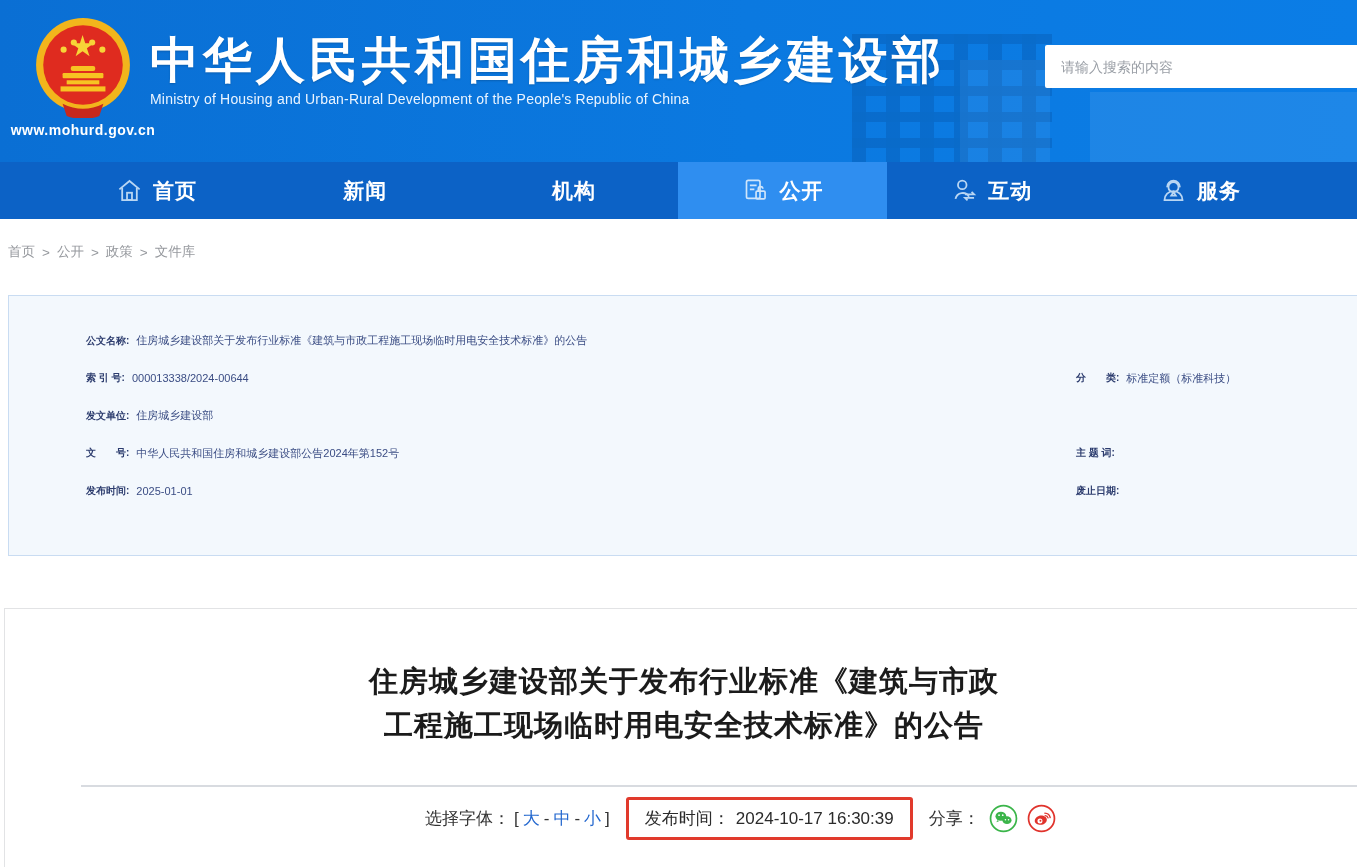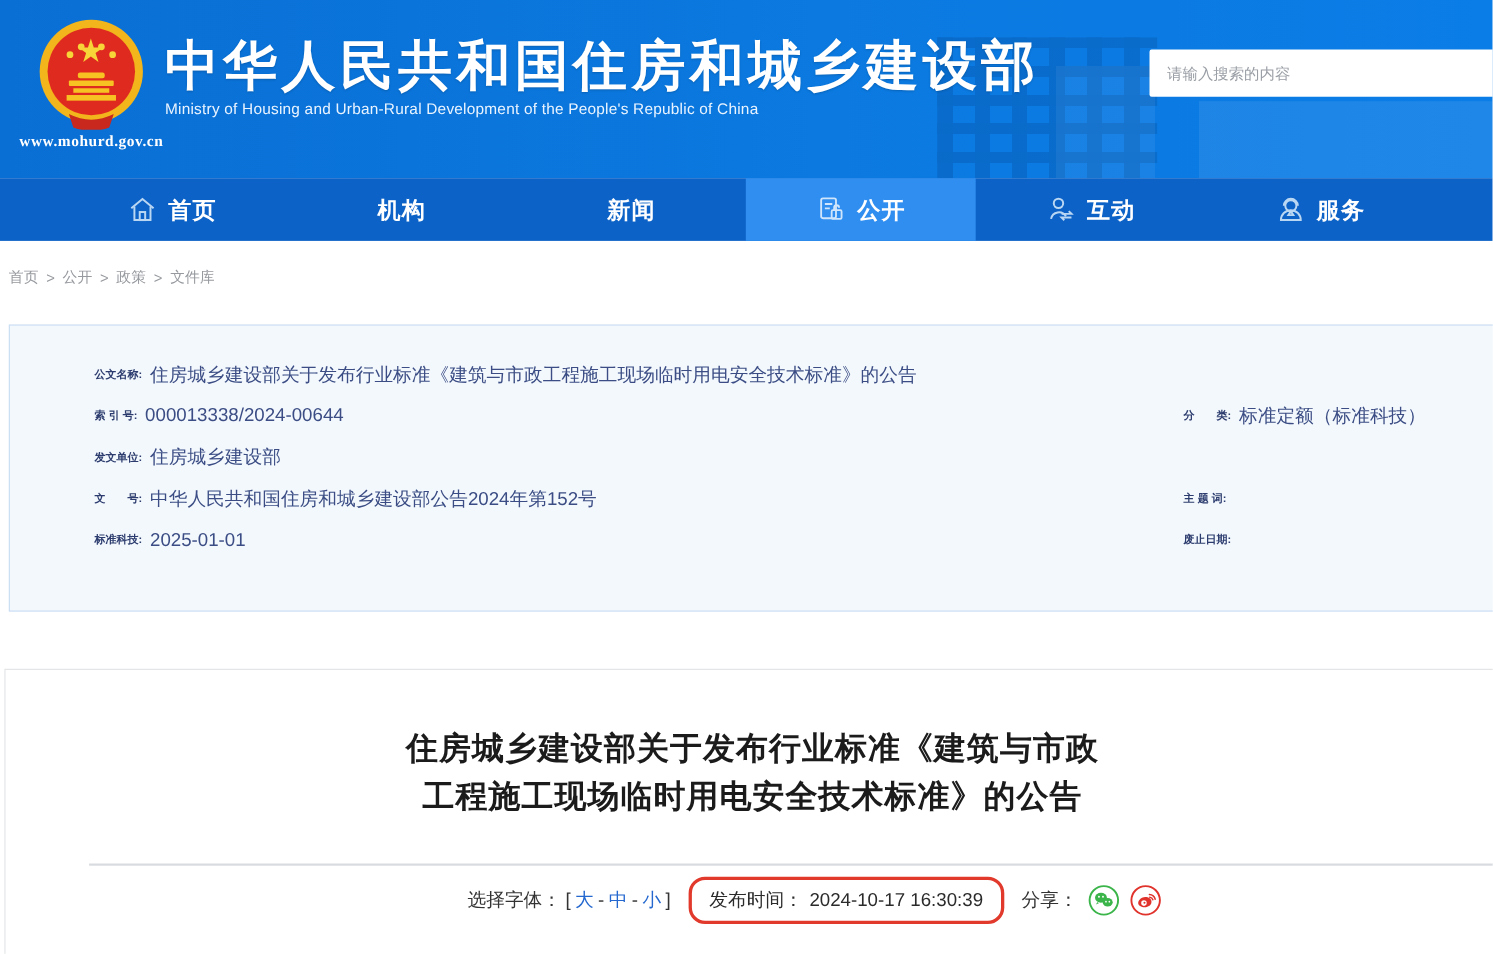--- a/index.html
+++ b/index.html
@@ -14,21 +14,21 @@
     background:linear-gradient(90deg,#0a6fd4 0%, #0b79e0 55%, #0b7de6 100%); }
   .bld-a { position:absolute; left:852px; top:34px; width:200px; height:128px; opacity:.16;
     background:repeating-linear-gradient(90deg, rgba(0,30,80,.9) 0 14px, transparent 14px 34px),
                repeating-linear-gradient(180deg, rgba(0,30,80,.9) 0 10px, transparent 10px 26px); }
   .bld-b { position:absolute; left:1090px; top:92px; width:267px; height:70px;
     background:rgba(255,255,255,.08); }
   .bld-c { position:absolute; left:960px; top:60px; width:90px; height:102px;
     background:rgba(255,255,255,.06); }
   .emblem { position:absolute; left:32px; top:16px; width:102px; height:102px; }
   .site-url { position:absolute; left:2px; top:122px; width:162px; text-align:center;
-    color:#ffffff; font-size:14px; font-weight:bold; letter-spacing:.5px;font-family:Liberation Serif, serif; }
+    color:#ffffff; font-size:14px; font-weight:bold; letter-spacing:.5px; }
   .title-block { position:absolute; left:150px; top:32px; }
   .site-title { color:#ffffff; font-size:49px; font-weight:bold; letter-spacing:4px; line-height:1.15;
     text-shadow:0 1px 2px rgba(0,0,0,.18); }
   .site-subtitle { color:#eaf4ff; font-size:14px; margin-top:3px; letter-spacing:.2px; }
   .search-input { position:absolute; left:1045px; top:45px; width:330px; height:43px;
     border:none; outline:none; background:#ffffff; padding:0 16px; font-size:14px; color:#333;
     font-family:"Liberation Sans", sans-serif; border-radius:2px; }
   .search-input::placeholder { color:#9a9fa6; }
 
   
@@ -42,34 +42,34 @@
   
   .breadcrumb { position:absolute; left:8px; top:243px; font-size:13.5px; color:#96999e;
     display:flex; gap:7px; align-items:center; }
   .crumb { cursor:pointer; }
 
   
   .doc-info { position:absolute; left:8px; top:295px; width:1360px; height:261px;
     background:#f3f8fd; border:1px solid #c9dcf2; padding:26px 0 0 77px; }
   .di-row { position:relative; height:37.5px; display:flex; align-items:center; }
   .di-label { font-weight:bold; color:#2c3c6e; font-size:10px; white-space:pre; }
-  .di-value { color:#3b4d84; font-size:17px; margin-left:7px; white-space:pre; }
+  .di-value { color:#3b4d84; font-size:11px; margin-left:7px; white-space:pre; }
   .di-right { position:absolute; left:990px; top:0; height:37.5px; display:flex; align-items:center; }
 
   
   .content-box { position:absolute; left:4px; top:608px; width:1360px; height:400px;
     background:#ffffff; border:1px solid #e2e3e5; }
   .article-title { margin-top:50px; text-align:center; font-size:29px; font-weight:bold;
     color:#1b1b1b; line-height:44px; letter-spacing:1px; }
   .divider { position:absolute; left:76px; right:0; top:176px; height:2px; background:#d8dbe0; }
   .toolbar { position:absolute; left:420px; top:188px; display:flex; align-items:center; gap:16px;
     font-size:17px; color:#333; }
   .font-sel { display:flex; align-items:center; gap:4px; }
   .font-link { color:#2468cf; cursor:pointer; }
-  .pub-box { border:3px solid #e13a2c; border-radius:15px; padding:7px 16px; display:flex; gap:6px;
+  .pub-box { border:3px solid #e13a2c; border-radius:3px; padding:7px 16px; display:flex; gap:6px;
     color:#2b2b2b; align-items:center; }
   .share { display:flex; align-items:center; gap:9px; }
   .share-icon { width:29px; height:29px; display:block; cursor:pointer; }
 </style>
 </head>
 <body>
 
 <div class="header">
   <div class="bld-a"></div>
   <div class="bld-c"></div>
@@ -107,24 +107,24 @@
 <div class="nav">
   <div class="nav-item">
     <svg class="nav-icon" viewBox="0 0 24 24" fill="none" stroke="#b9d6f3" stroke-width="1.6">
       <path d="M3 11 L12 3.5 L21 11"></path>
         <path d="M5.5 9.5 V20.5 H18.5 V9.5"></path>
         <rect x="9.8" y="14" width="4.4" height="6.5"></rect>
     </svg>
     <span>首页</span>
   </div>
   <div class="nav-item">
+    <span>新闻</span>
+  </div>
+  <div class="nav-item">
     <span>机构</span>
-  </div>
-  <div class="nav-item">
-    <span>新闻</span>
   </div>
   <div class="nav-item active">
     <svg class="nav-icon" viewBox="0 0 24 24" fill="none" stroke="#cfe5fb" stroke-width="1.5">
       <rect x="4" y="3" width="12" height="16" rx="1.5"></rect>
       <path d="M7 7.5 h6 M7 11 h4"></path>
       <rect x="12.5" y="12.5" width="8" height="7" rx="1"></rect>
       <path d="M14.5 12.5 v-2 a2 2 0 0 1 4 0"></path>
     </svg>
     <span>公开</span>
   </div>
@@ -176,21 +176,21 @@
   </div>
   <div class="di-row">
     <span class="di-label">文　　号:</span>
     <span class="di-value">中华人民共和国住房和城乡建设部公告2024年第152号</span>
     <span class="di-right">
       <span class="di-label">主 题 词:</span>
       <span class="di-value"></span>
     </span>
   </div>
   <div class="di-row">
-    <span class="di-label">标准科技:</span>
+    <span class="di-label">发布时间:</span>
     <span class="di-value">2025-01-01</span>
     <span class="di-right">
       <span class="di-label">废止日期:</span>
       <span class="di-value"></span>
     </span>
   </div>
 </div>
 
 <div class="content-box">
   <div class="article-title">

